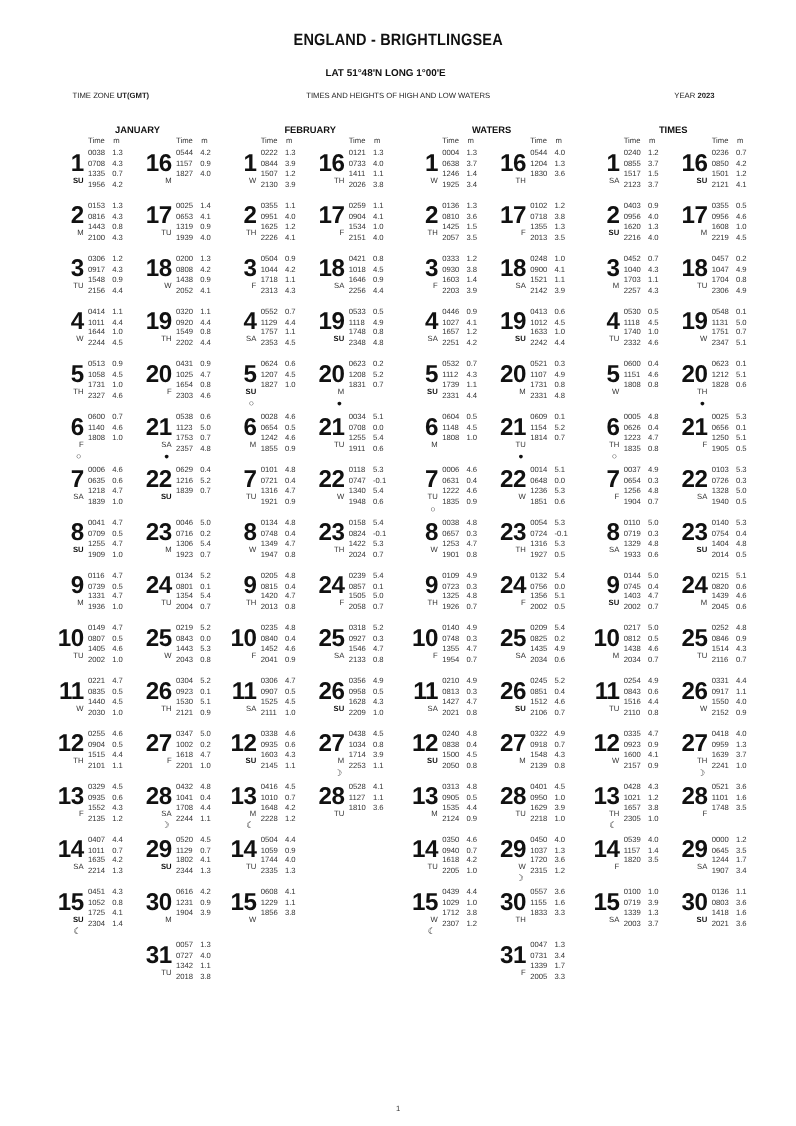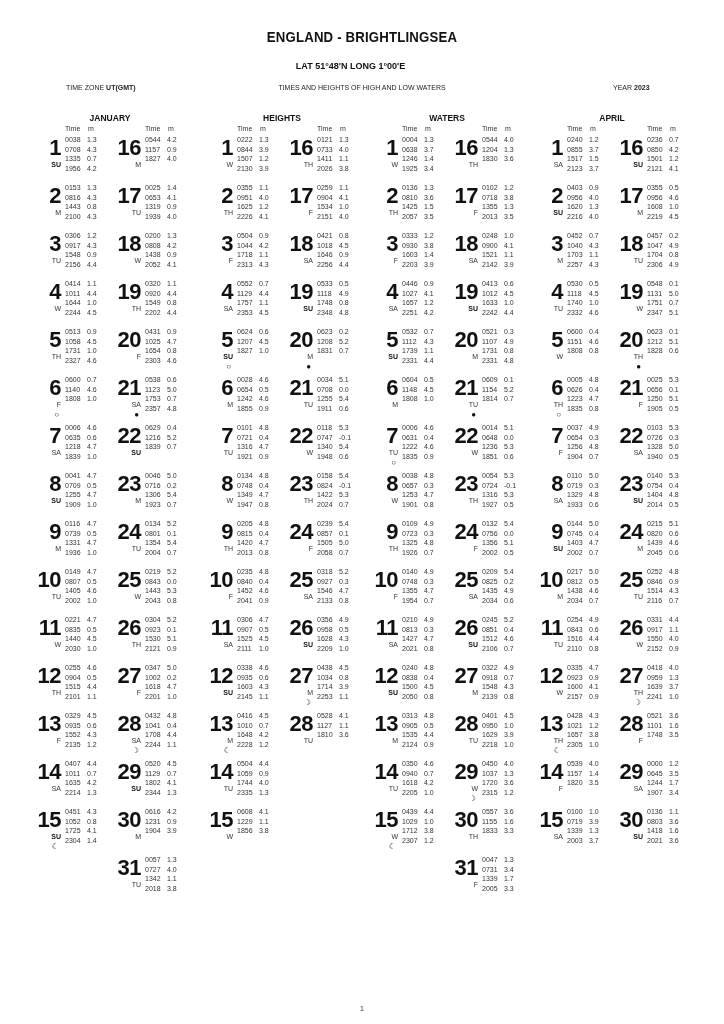--- a/index.html
+++ b/index.html
@@ -31,21 +31,21 @@
 </head>
 <body>
 
 <div class="title">ENGLAND - BRIGHTLINGSEA</div>
 <div class="latlong">LAT 51°48'N   LONG 1°00'E</div>
 <div class="tz"><span>TIME ZONE</span> <b>UT(GMT)</b></div>
 <div class="subtitle">TIMES AND HEIGHTS OF HIGH AND LOW WATERS</div>
 <div class="year"><span>YEAR</span> <b>2023</b></div>
 
 <div id="months">
-    <div class="month" style="left: 25px;">
+    <div class="month" style="left: 40px;">
       <div class="month-name">JANUARY</div>
       <div class="cols">
         <div class="half">
           <div class="hdr">
             <span class="t">Time</span>
             <span class="m">m</span>
           </div>
           <div class="day">
             <span class="dnum">1</span>
             <span class="dow su">SU</span>
@@ -359,21 +359,21 @@
               <div class="row"><span class="tm">0057</span><span class="ht">1.3</span></div>
               <div class="row"><span class="tm">0727</span><span class="ht">4.0</span></div>
               <div class="row"><span class="tm">1342</span><span class="ht">1.1</span></div>
               <div class="row"><span class="tm">2018</span><span class="ht">3.8</span></div>
             </div>
           </div>
         </div>
       </div>
     </div>
     <div class="month" style="left: 197px;">
-      <div class="month-name">HEIGHTS</div>
+      <div class="month-name">FEBRUARY</div>
       <div class="cols">
         <div class="half">
           <div class="hdr">
             <span class="t">Time</span>
             <span class="m">m</span>
           </div>
           <div class="day">
             <span class="dnum">1</span>
             <span class="dow">W</span>
             <div class="rows">
@@ -983,21 +983,21 @@
               <div class="row"><span class="tm">0047</span><span class="ht">1.3</span></div>
               <div class="row"><span class="tm">0731</span><span class="ht">3.4</span></div>
               <div class="row"><span class="tm">1339</span><span class="ht">1.7</span></div>
               <div class="row"><span class="tm">2005</span><span class="ht">3.3</span></div>
             </div>
           </div>
         </div>
       </div>
     </div>
     <div class="month" style="left: 527px;">
-      <div class="month-name">APRIL</div>
+      <div class="month-name">TIMES</div>
       <div class="cols">
         <div class="half">
           <div class="hdr">
             <span class="t">Time</span>
             <span class="m">m</span>
           </div>
           <div class="day">
             <span class="dnum">1</span>
             <span class="dow">SA</span>
             <div class="rows">

